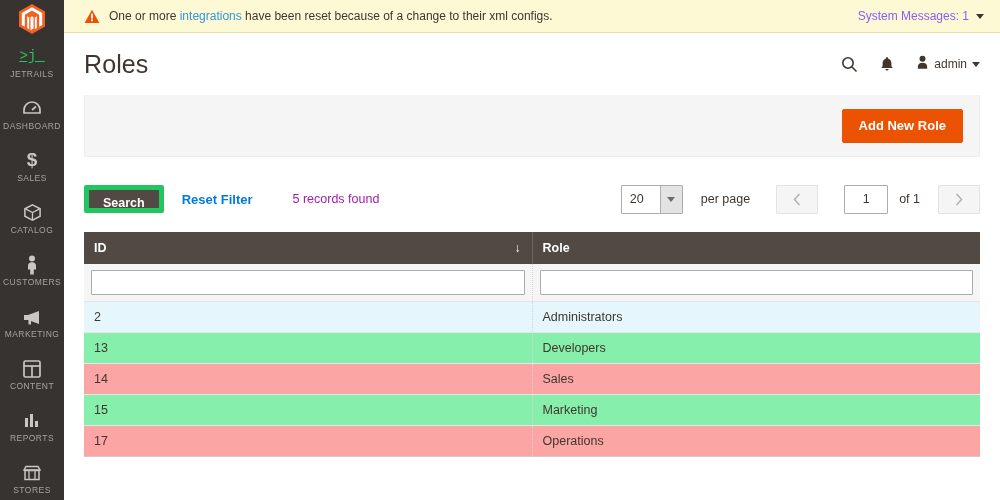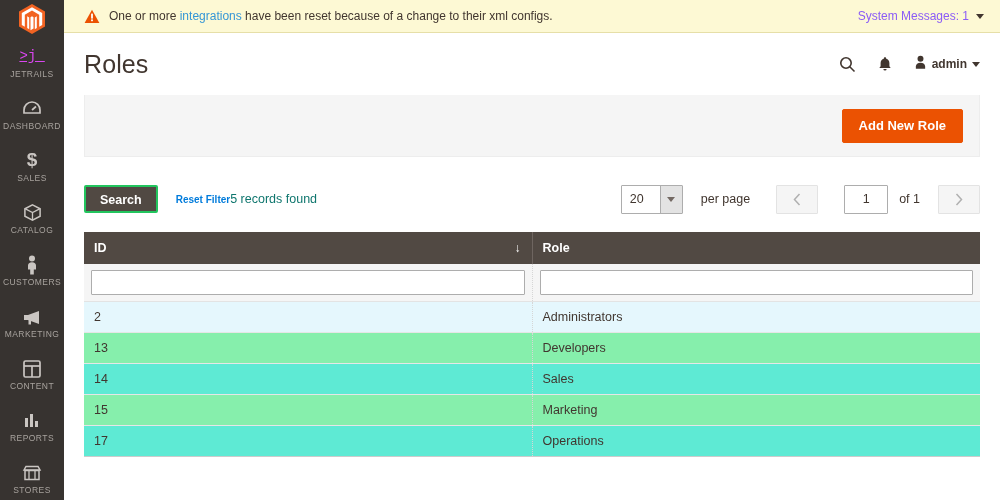--- a/index.html
+++ b/index.html
@@ -47,21 +47,21 @@
   .nav-item .lbl {
     display: block;
     font-size: 8.5px;
     letter-spacing: 0.45px;
     color: #a8a39e;
     text-transform: uppercase;
     line-height: 11px;
   }
   .nav-item.jetrails .ico {
     font-family: "Liberation Mono", monospace;
-    font-size: 14px; color: #d946ef; letter-spacing: 0px; text-decoration: underline;
+    font-size: 14px; color: #22c55e; letter-spacing: 0px; text-decoration: underline;
   }
 
   
   .main {
     flex: 1 1 auto;
     height: 500px;
     background: #ffffff;
     position: relative;
     overflow: hidden;
   }
@@ -100,21 +100,21 @@
     background: #ffffff;
   }
   .page-title {
     font-size: 25px; font-weight: 400; color: #41362f;
     letter-spacing: 0.1px;
     flex: 1 1 auto;
   }
   .head-tools { display: flex; align-items: center; gap: 22px; }
   .head-tool { cursor: pointer; display: flex; align-items: center; color: #41362f; }
   .user-box { display: flex; align-items: center; gap: 5px; cursor: pointer; }
-  .user-box .uname { font-size: 12px; color: #41362f; font-weight: bold; }
+  .user-box .uname { font-size: 12px; color: #41362f; }
 
   
   .actions-panel {
     margin: 0 20px;
     background: #f5f5f5;
     border: 1px solid #ededed;
     border-top: none;
     height: 62px;
     display: flex; align-items: center; justify-content: flex-end;
     padding-right: 16px;
@@ -133,32 +133,32 @@
 
   
   .grid-toolbar {
     margin: 26px 20px 0 20px;
     display: flex; align-items: center;
     height: 32px;
   }
   .btn-search {
     background: #514943;
     color: #ffffff;
-    border: 2px solid #22c55e;
+    border: 5px solid #22c55e;
     font-size: 12.5px; font-weight: bold;
     padding: 0 14px; height: 28px; line-height: 26px;
     border-radius: 2px; cursor: pointer;
     font-family: "Liberation Sans", sans-serif;
   }
   .link-reset {
-    color: #007bdb; font-size: 10px; font-weight: bold;
+    color: #007bdb; font-size: 13px; font-weight: bold;
     margin-left: 18px; cursor: pointer; text-decoration: none;
   }
   .records-found {
-    font-size: 12.5px; color: #0f766e;
+    margin-left: 40px; font-size: 12.5px; color: #a21caf;
   }
   .toolbar-right {
     margin-left: auto;
     display: flex; align-items: center; gap: 0;
   }
   .select-wrap {
     display: flex; align-items: stretch;
     border: 1px solid #adadad;
     border-radius: 1px;
     height: 29px; width: 62px;
@@ -246,21 +246,21 @@
   table.grid td.cell {
     padding: 8px 10px;
     height: 27px;
     color: #41362f;
     border-right: 1px dotted #d6d6d6;
     border-bottom: 1px solid #e6e6e6;
     vertical-align: middle;
   }
   table.grid td.cell:last-child { border-right: none; }
   table.grid tr.row-highlight td.cell { background: #e5f7fd; }
-  table.grid tr.row-odd td.cell { background: #5eead4; }
+  table.grid tr.row-odd td.cell { background: #fca5a5; }
   table.grid tr.row-even td.cell { background: #86efac; }
   table.grid tr.row-last td.cell { border-bottom: 1px solid #cccccc; }
 
   
   .footer {
     position: absolute;
     left: 0; right: 0; bottom: 0;
     height: 34px;
     background: #f5f5f5;
     border-top: 1px solid #e3e3e3;

